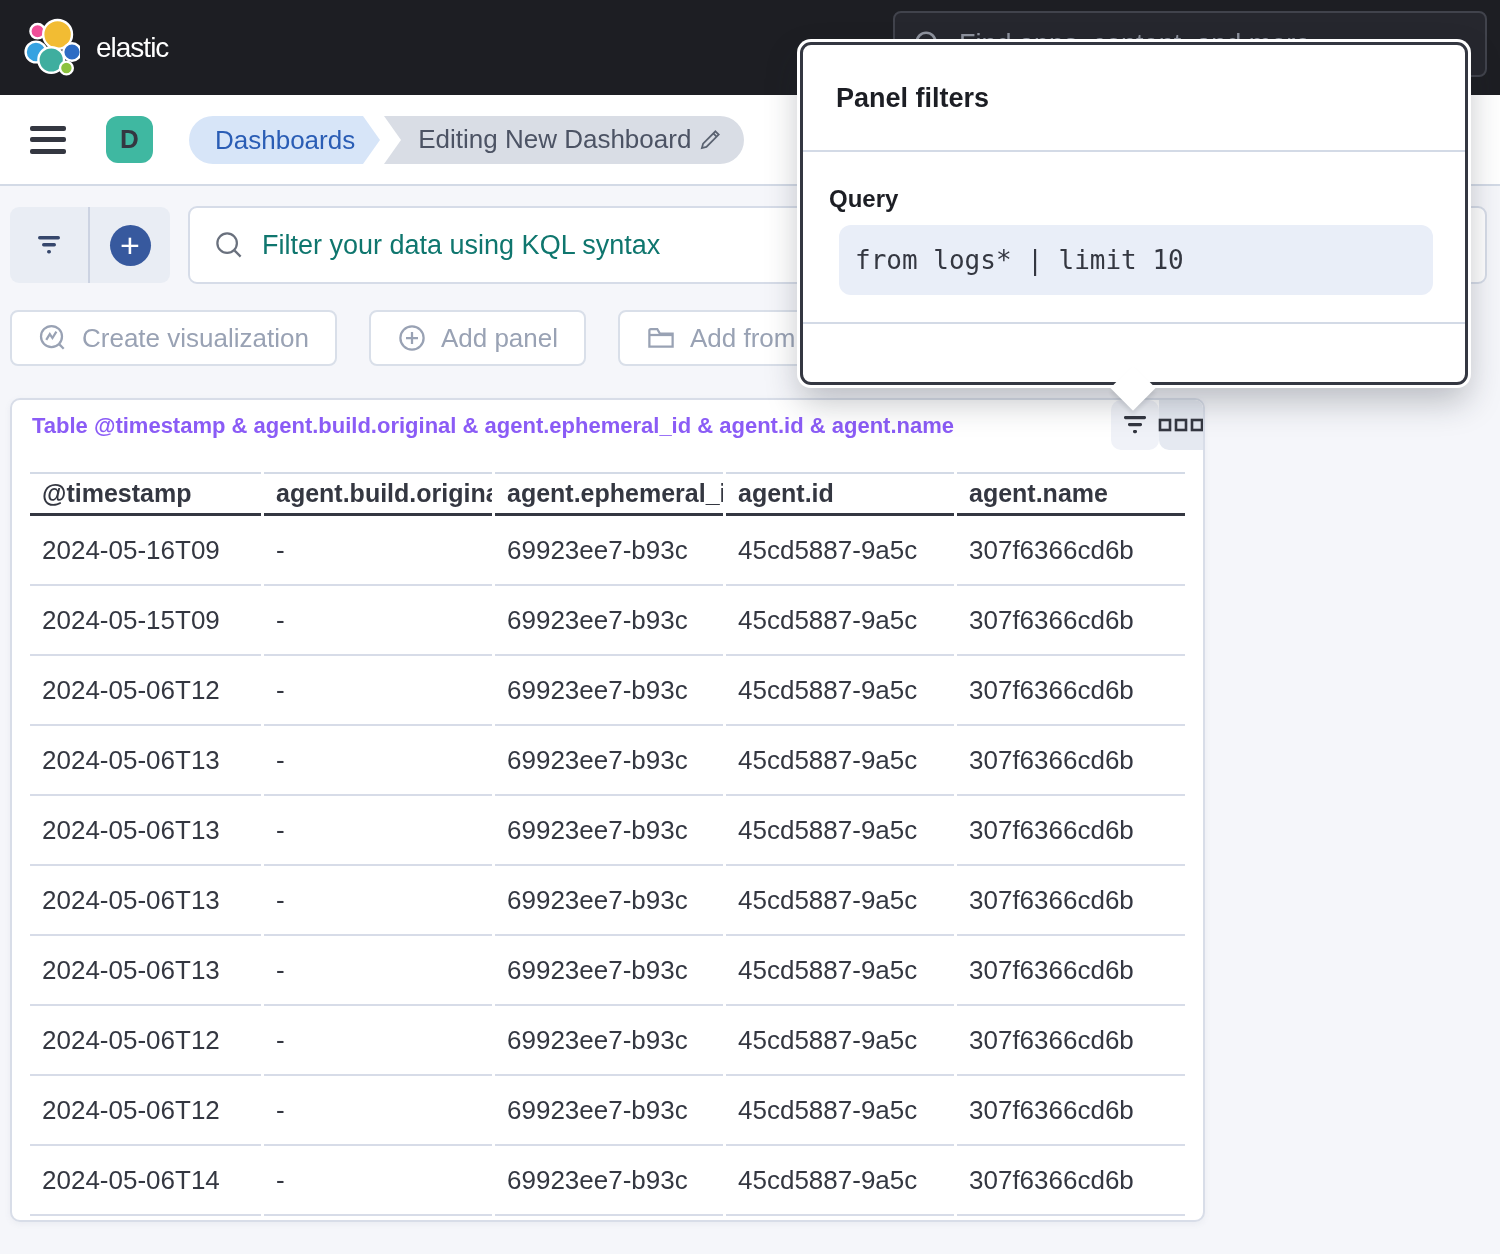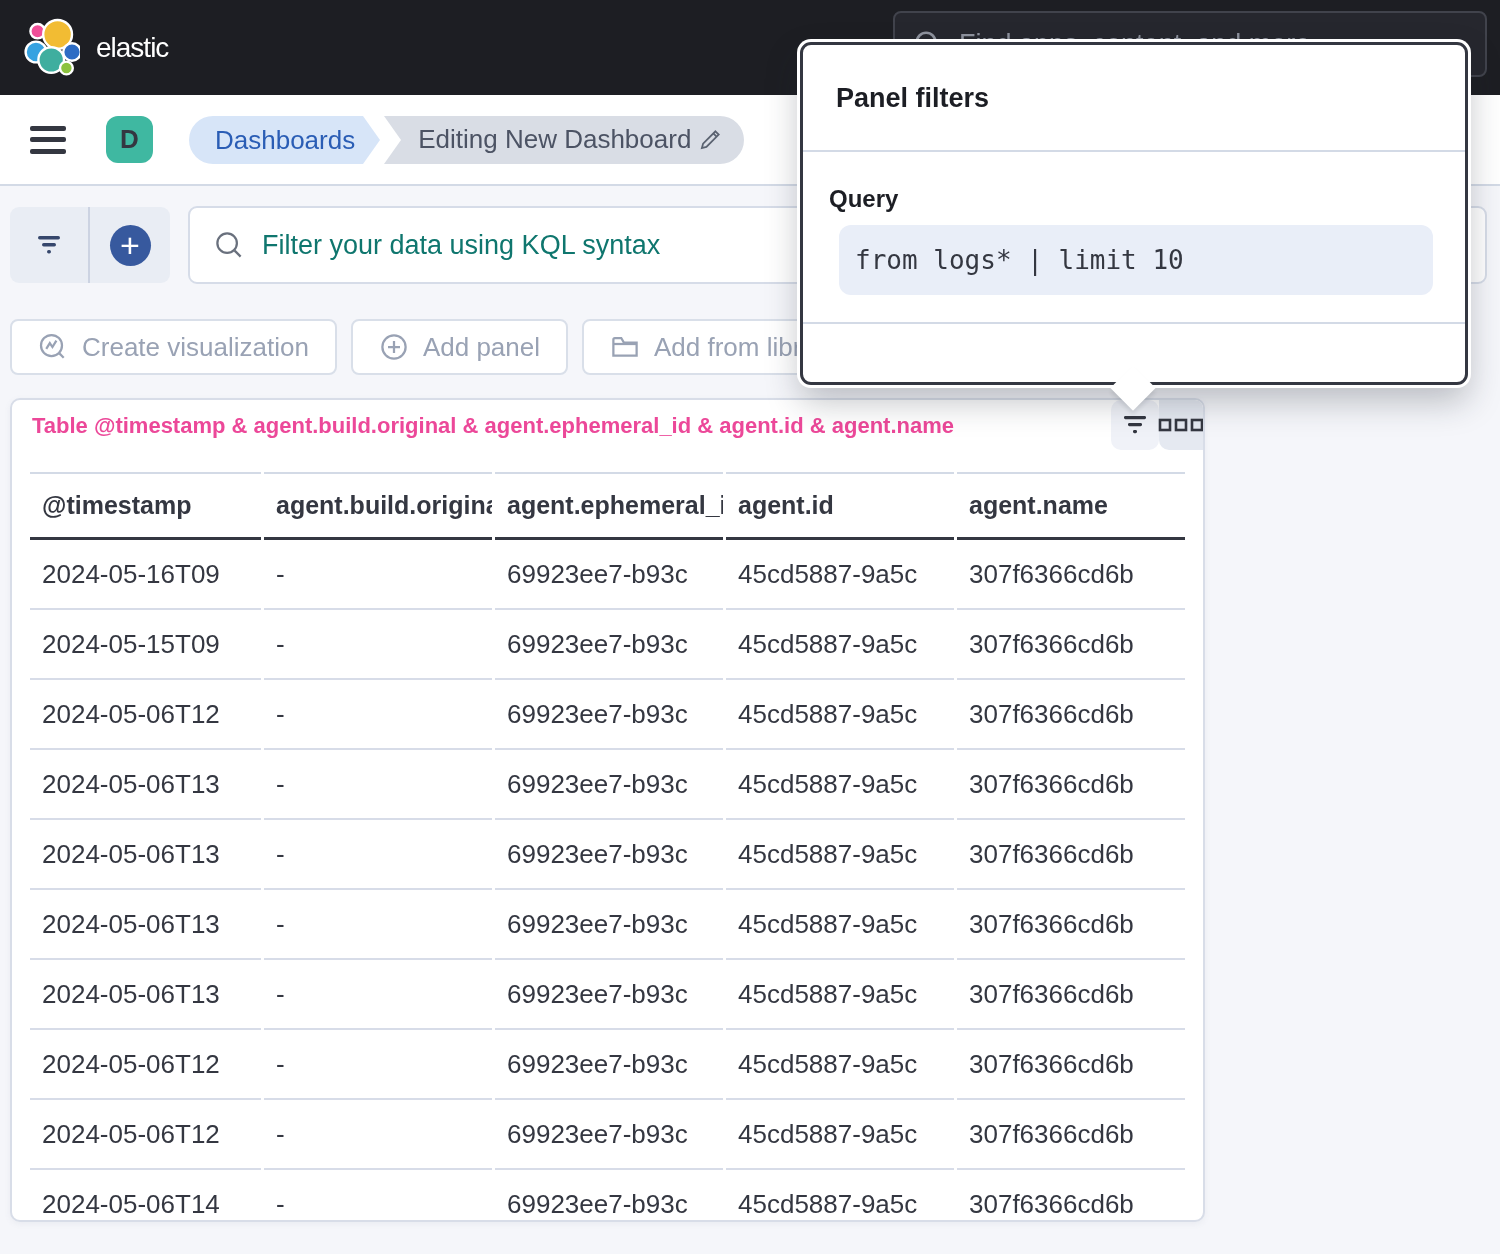--- a/index.html
+++ b/index.html
@@ -33,34 +33,34 @@
   
   .filter-group{position:absolute;left:10px;top:207px;width:160px;height:76px;background:#e9edf4;border-radius:9px;display:flex;z-index:1;}
   .fg-half{width:80px;height:76px;display:flex;align-items:center;justify-content:center;cursor:pointer;box-sizing:border-box;}
   .fg-half.first{border-right:2px solid #ccd3e2;}
   .add-filter-circle{width:41px;height:41px;border-radius:50%;background:#37599e;color:#fff;display:flex;align-items:center;justify-content:center;font-size:34px;font-weight:400;line-height:1;}
   .kql-input{position:absolute;left:188px;top:206px;width:1299px;height:78px;background:#fff;border:2px solid #d6dce8;
     border-radius:9px;box-sizing:border-box;display:flex;align-items:center;z-index:1;cursor:text;}
   .kql-input .k-icon{margin:0 18px 0 24px;display:flex;}
   .kql-input .k-ph{color:#0f766e;font-size:27px;white-space:nowrap;}
   
-  .action-buttons{position:absolute;left:10px;top:319px;display:flex;gap:14px;z-index:1;}
+  .action-buttons{position:absolute;left:10px;top:310px;display:flex;gap:32px;z-index:1;}
   .btn{height:56px;background:#fff;border:2px solid #d9dfe9;border-radius:8px;color:#99a2b4;font-size:26px;
     display:flex;align-items:center;gap:14px;padding:0 26px;box-sizing:border-box;white-space:nowrap;cursor:pointer;}
   
   .dash-panel{position:absolute;left:10px;top:398px;width:1195px;height:824px;background:#fff;border:2px solid #d8dde8;
     border-radius:10px;box-sizing:border-box;overflow:hidden;z-index:1;box-shadow:0 2px 6px rgba(100,110,140,.08);}
-  .panel-title{position:absolute;left:20px;top:13px;font-size:22px;font-weight:700;color:#ec4899;white-space:nowrap;}
+  .panel-title{position:absolute;left:20px;top:13px;font-size:22px;font-weight:700;color:#8b5cf6;white-space:nowrap;}
   .panel-filter-btn{position:absolute;left:1099px;top:0;width:48px;height:50px;background:#f0f2f8;border-radius:10px;
     display:flex;align-items:center;justify-content:center;cursor:pointer;}
   .panel-options-btn{position:absolute;left:1147px;top:0;width:44px;height:50px;background:#e5e9f1;
     border-radius:0 8px 0 10px;display:flex;align-items:center;justify-content:center;cursor:pointer;}
   .grid{position:absolute;left:18px;top:72px;width:1158px;}
   .grid-head{display:flex;column-gap:3px;}
-  .grid-head .cell{font-weight:700;font-size:25px;height:68px;border-top:2px solid #d3dae6;border-bottom:3px solid #343741;}
+  .grid-head .cell{font-weight:700;font-size:25px;height:44px;border-top:2px solid #d3dae6;border-bottom:3px solid #343741;}
   .grid-row{display:flex;column-gap:3px;}
   .grid-row .cell{font-size:26px;height:70px;border-bottom:2px solid #d7dce8;}
   .cell{display:flex;align-items:center;padding-left:12px;box-sizing:border-box;overflow:hidden;white-space:nowrap;flex:0 0 auto;}
   .col-0{width:231px;}.col-1{width:228px;}.col-2{width:228px;}.col-3{width:228px;}.col-4{width:228px;}
   
   .popover{position:absolute;left:800px;top:42px;width:668px;height:343px;background:#fff;border:3px solid #343741;
     border-radius:11px;box-sizing:border-box;z-index:10;box-shadow:0 0 0 3px #fff,0 16px 34px rgba(30,35,48,.28);text-decoration:underline;}
   .pop-title{position:absolute;left:33px;top:38px;font-size:27px;font-weight:700;color:#1c1e24;}
   .pop-div1{position:absolute;left:0;top:105px;width:100%;height:2px;background:#d3dae6;}
   .pop-query-label{position:absolute;left:26px;top:140px;font-size:24px;font-weight:700;color:#1c1e24;}

